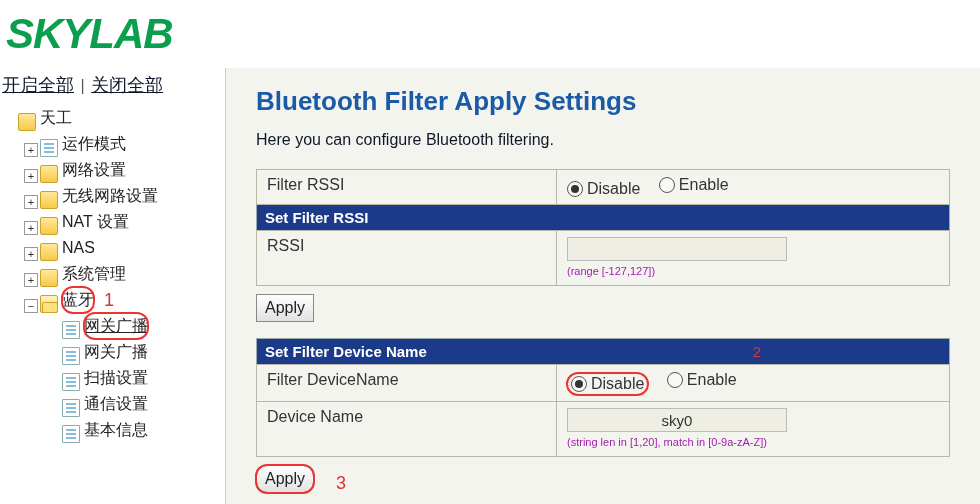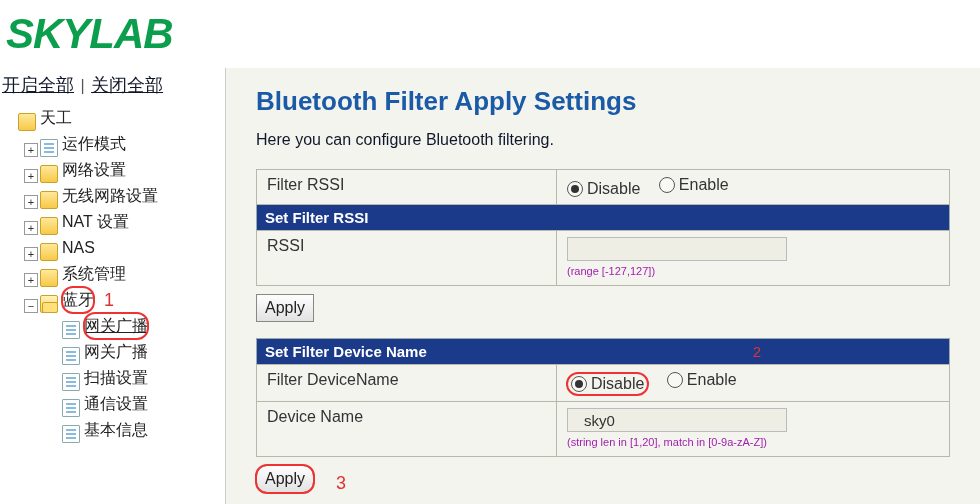--- a/index.html
+++ b/index.html
@@ -31,21 +31,21 @@
   h1.title { color: #1b5aa6; font-size: 26px; font-weight: bold; margin: 8px 0 14px 0; }
   .subtitle { color: #0f172a; font-size: 16px; margin-bottom: 20px; }
   table.form { width: 100%; border-collapse: collapse; border: 1px solid #9aa; background: #f4f4ef; }
   table.form th { background: #1b3a8a; color: #fff; text-align: left; padding: 4px 8px; font-weight: bold; font-size: 15px; }
   table.form td { border: 1px solid #b7b7aa; padding: 6px 10px; vertical-align: top; font-size: 16px; color: #333; }
   table.form td.label { width: 300px; }
   .hint { color: #a21caf; font-size: 11px; }
   .radio-wrap { display: inline-flex; align-items: center; margin-right: 14px; }
   .radio { width: 16px; height: 16px; border: 1px solid #555; border-radius: 50%; display: inline-flex; align-items: center; justify-content: center; margin-right: 4px; background: #f8f8f4; }
   .radio.checked::after { content:""; width:8px; height:8px; border-radius:50%; background:#333; }
-  .txt-input { background: #eeeee4; border: 1px solid #bbb; width: 220px; height: 24px; padding: 2px 16px; font-size: 15px; color: #333; }
+  .txt-input { background: #eeeee4; border: 1px solid #bbb; width: 220px; height: 24px; padding: 2px 16px; font-size: 15px; color: #333; text-align: center; }
   .apply-btn { display:inline-block; margin: 8px 0 16px 0; padding: 4px 8px; background: linear-gradient(#fefefe,#e2e2e2); border: 1px solid #888; font-size: 16px; color: #222; cursor: pointer; }
   .ann-inline { color:#d33; font-size:18px; padding-left:22px; }
   .row-with-ann { display:flex; align-items:center; }
 </style>
 </head>
 <body>
 
 <div class="logo">
   <span class="logo-text">SKYLAB</span>
 </div>

